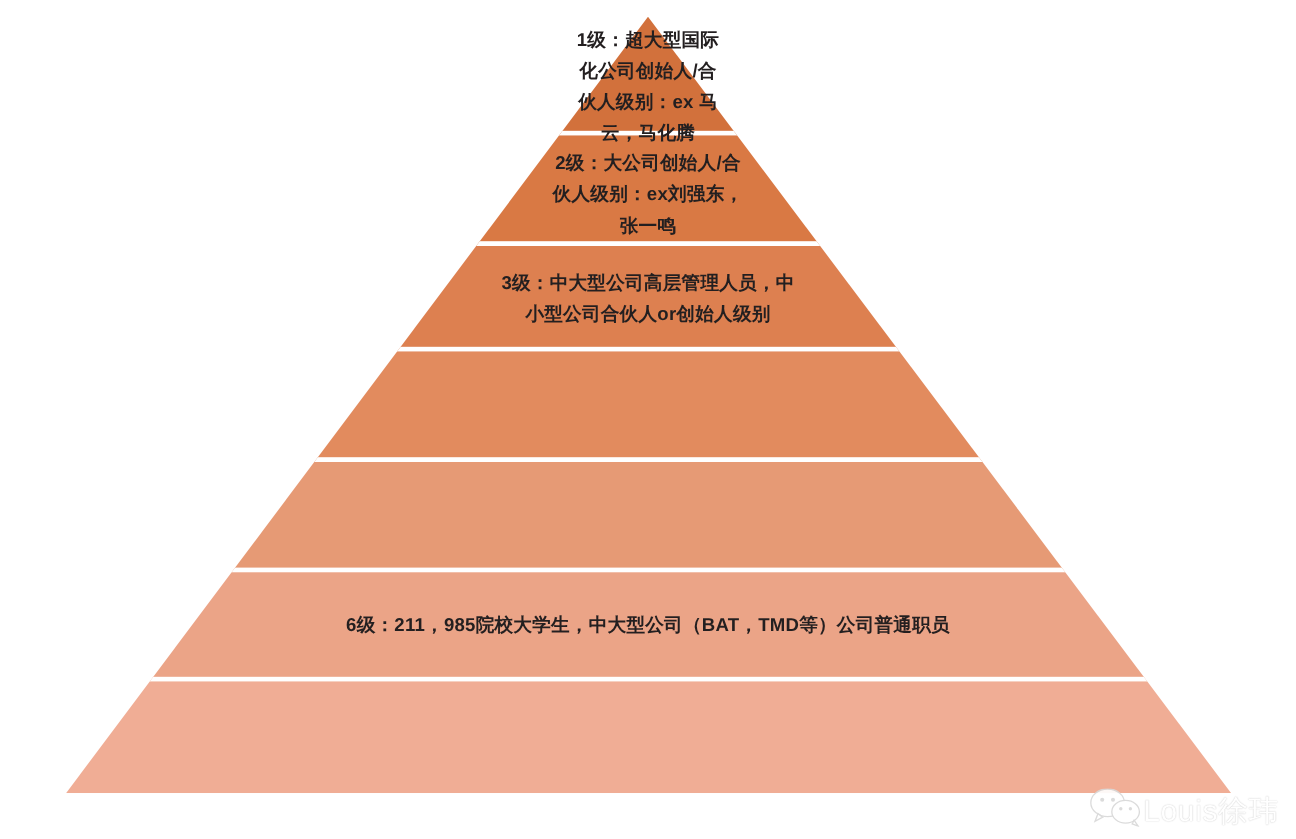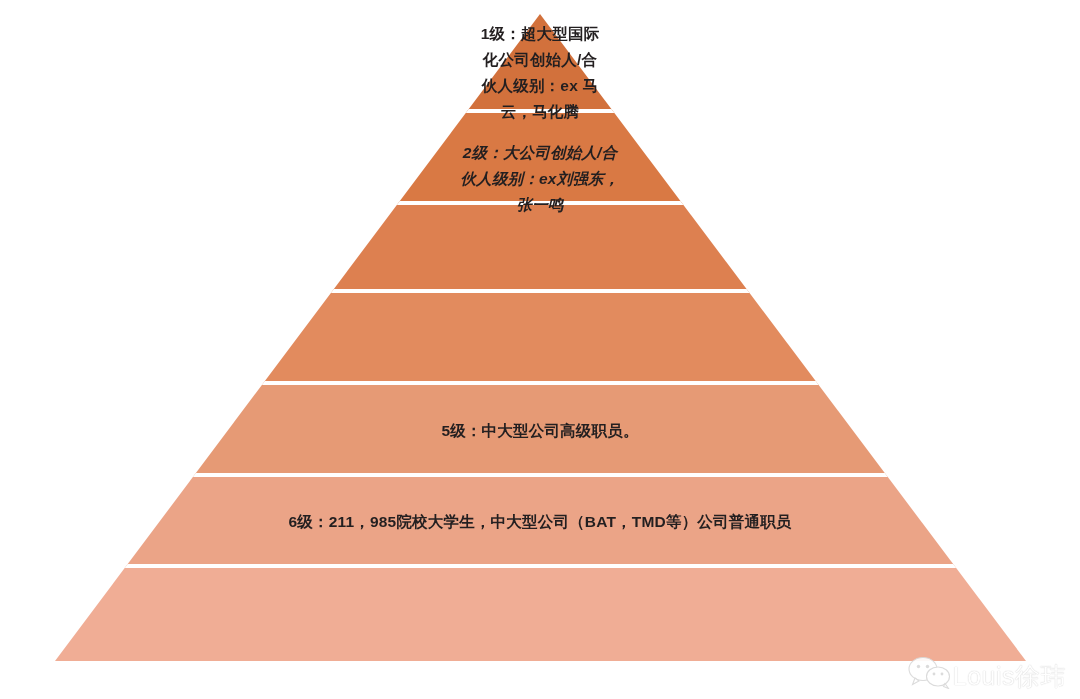--- a/index.html
+++ b/index.html
@@ -88,24 +88,25 @@
     <div class="tier" style="top:293px; height:92px;  background:#E28B5E;"></div>
     <div class="tier" style="top:385px; height:92px;  background:#E69A75;"></div>
     <div class="tier" style="top:477px; height:91px;  background:#EBA487;"></div>
     <div class="tier" style="top:568px; height:93px;  background:#F0AD95;"></div>
   </div>
 
   <div class="tier-text" style="top:21px;">1级：超大型国际
 化公司创始人/合
 伙人级别：ex 马
 云，马化腾</div>
-  <div class="tier-text" style="top:140px;font-style:italic;">2级：大公司创始人/合
+  <div class="tier-text" style="top:124px;">2级：大公司创始人/合
 伙人级别：ex刘强东，
 张一鸣</div>
-  <div class="tier-text" style="top:418px;">5级：中大型公司高级职员。</div>
+  <div class="tier-text" style="top:224px;">3级：中大型公司高层管理人员，中
+小型公司合伙人or创始人级别</div>
   <div class="tier-text" style="top:509px;">6级：211，985院校大学生，中大型公司（BAT，TMD等）公司普通职员</div>
 
 </div>
 
 <div id="watermark">
   <span>
     <svg class="wechat-icon" width="46" height="32" viewBox="0 0 46 32" aria-hidden="true">
       <g fill="#ffffff" stroke="#d9d9d9" stroke-width="1.1">
         <ellipse cx="16" cy="12" rx="14" ry="11.5"></ellipse>
         <path d="M8 21 L5.5 27.5 L12 24 Z"></path>

